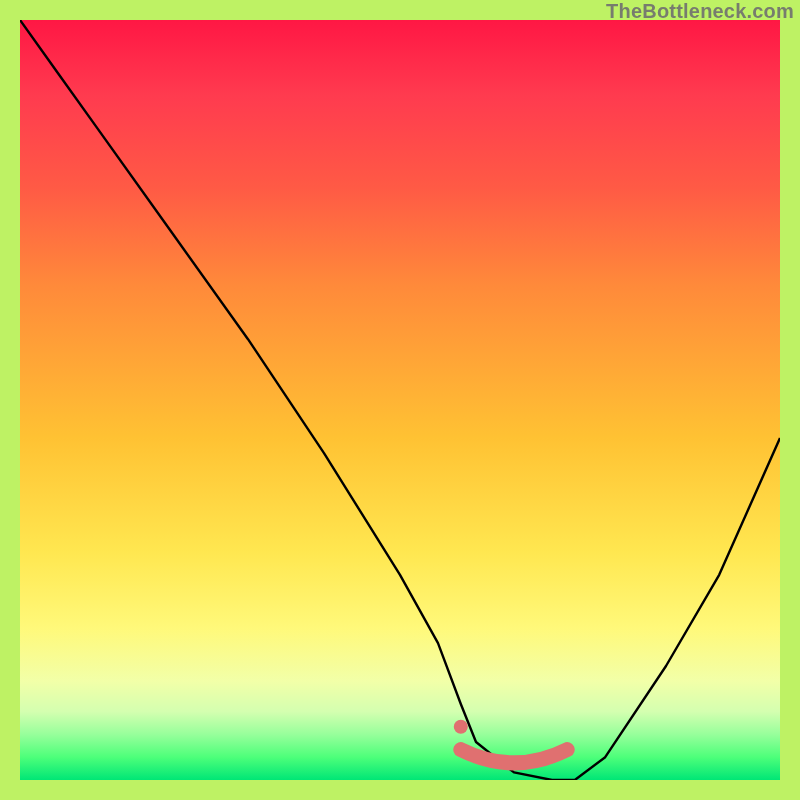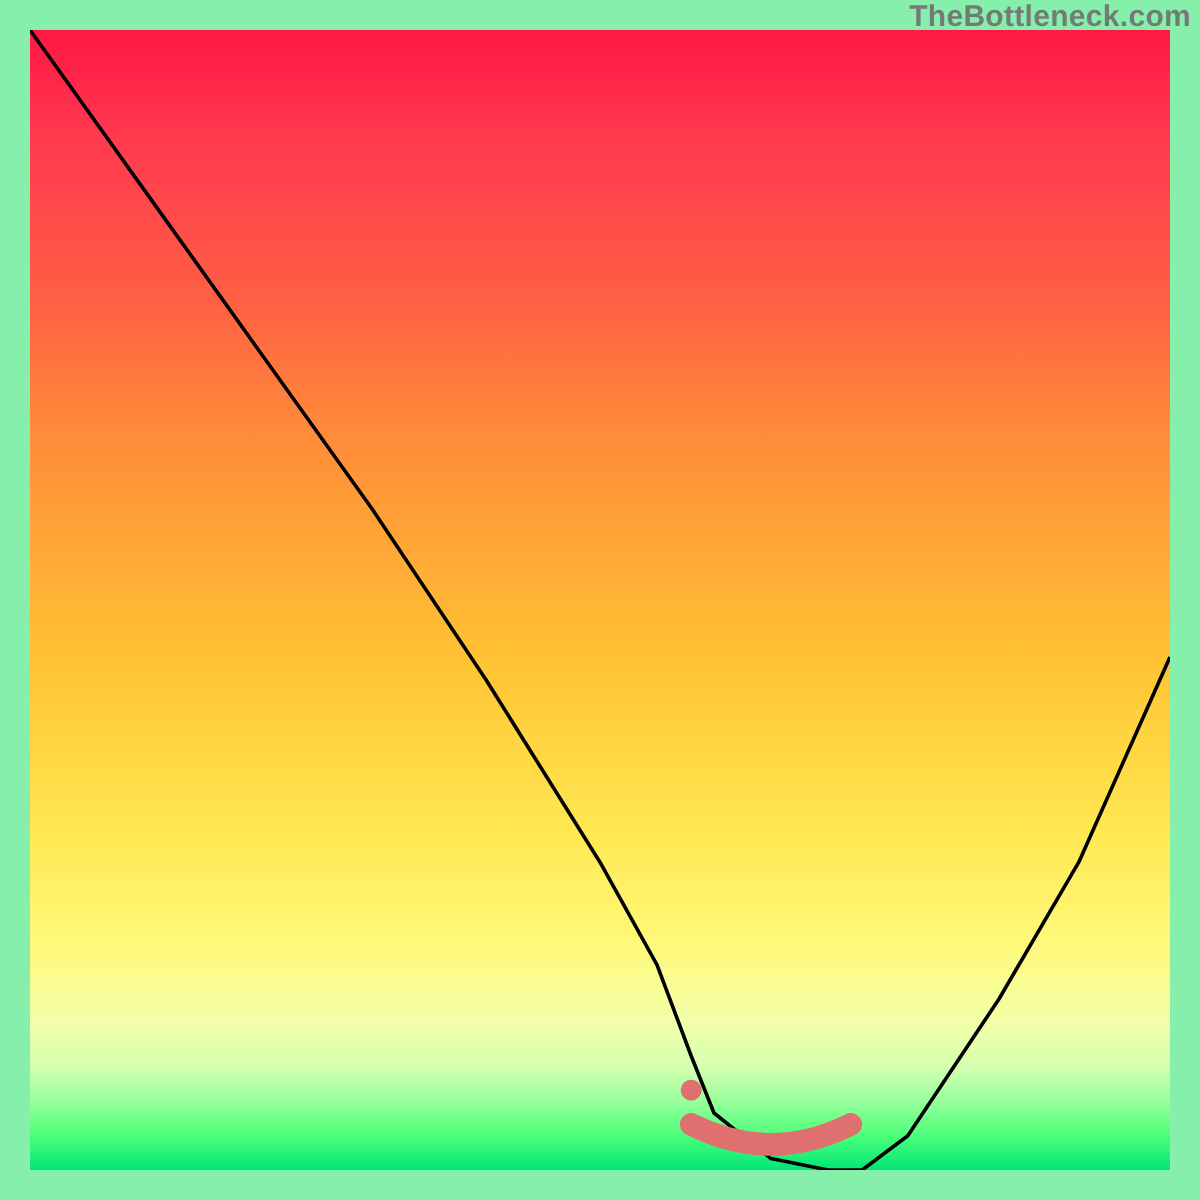--- a/index.html
+++ b/index.html
@@ -8,21 +8,21 @@
     width: 800px;
     height: 800px;
     background: #000;
     overflow: hidden;
     font-family: Arial, Helvetica, sans-serif;
   }
   .stage {
     position: relative;
     width: 800px;
     height: 800px;
-    background: #86efac;
+    background: #bef264;
   }
   .plot-area {
     position: absolute;
     left: 20px;
     top: 20px;
     width: 760px;
     height: 760px;
   }
   .gradient {
     position: absolute;

